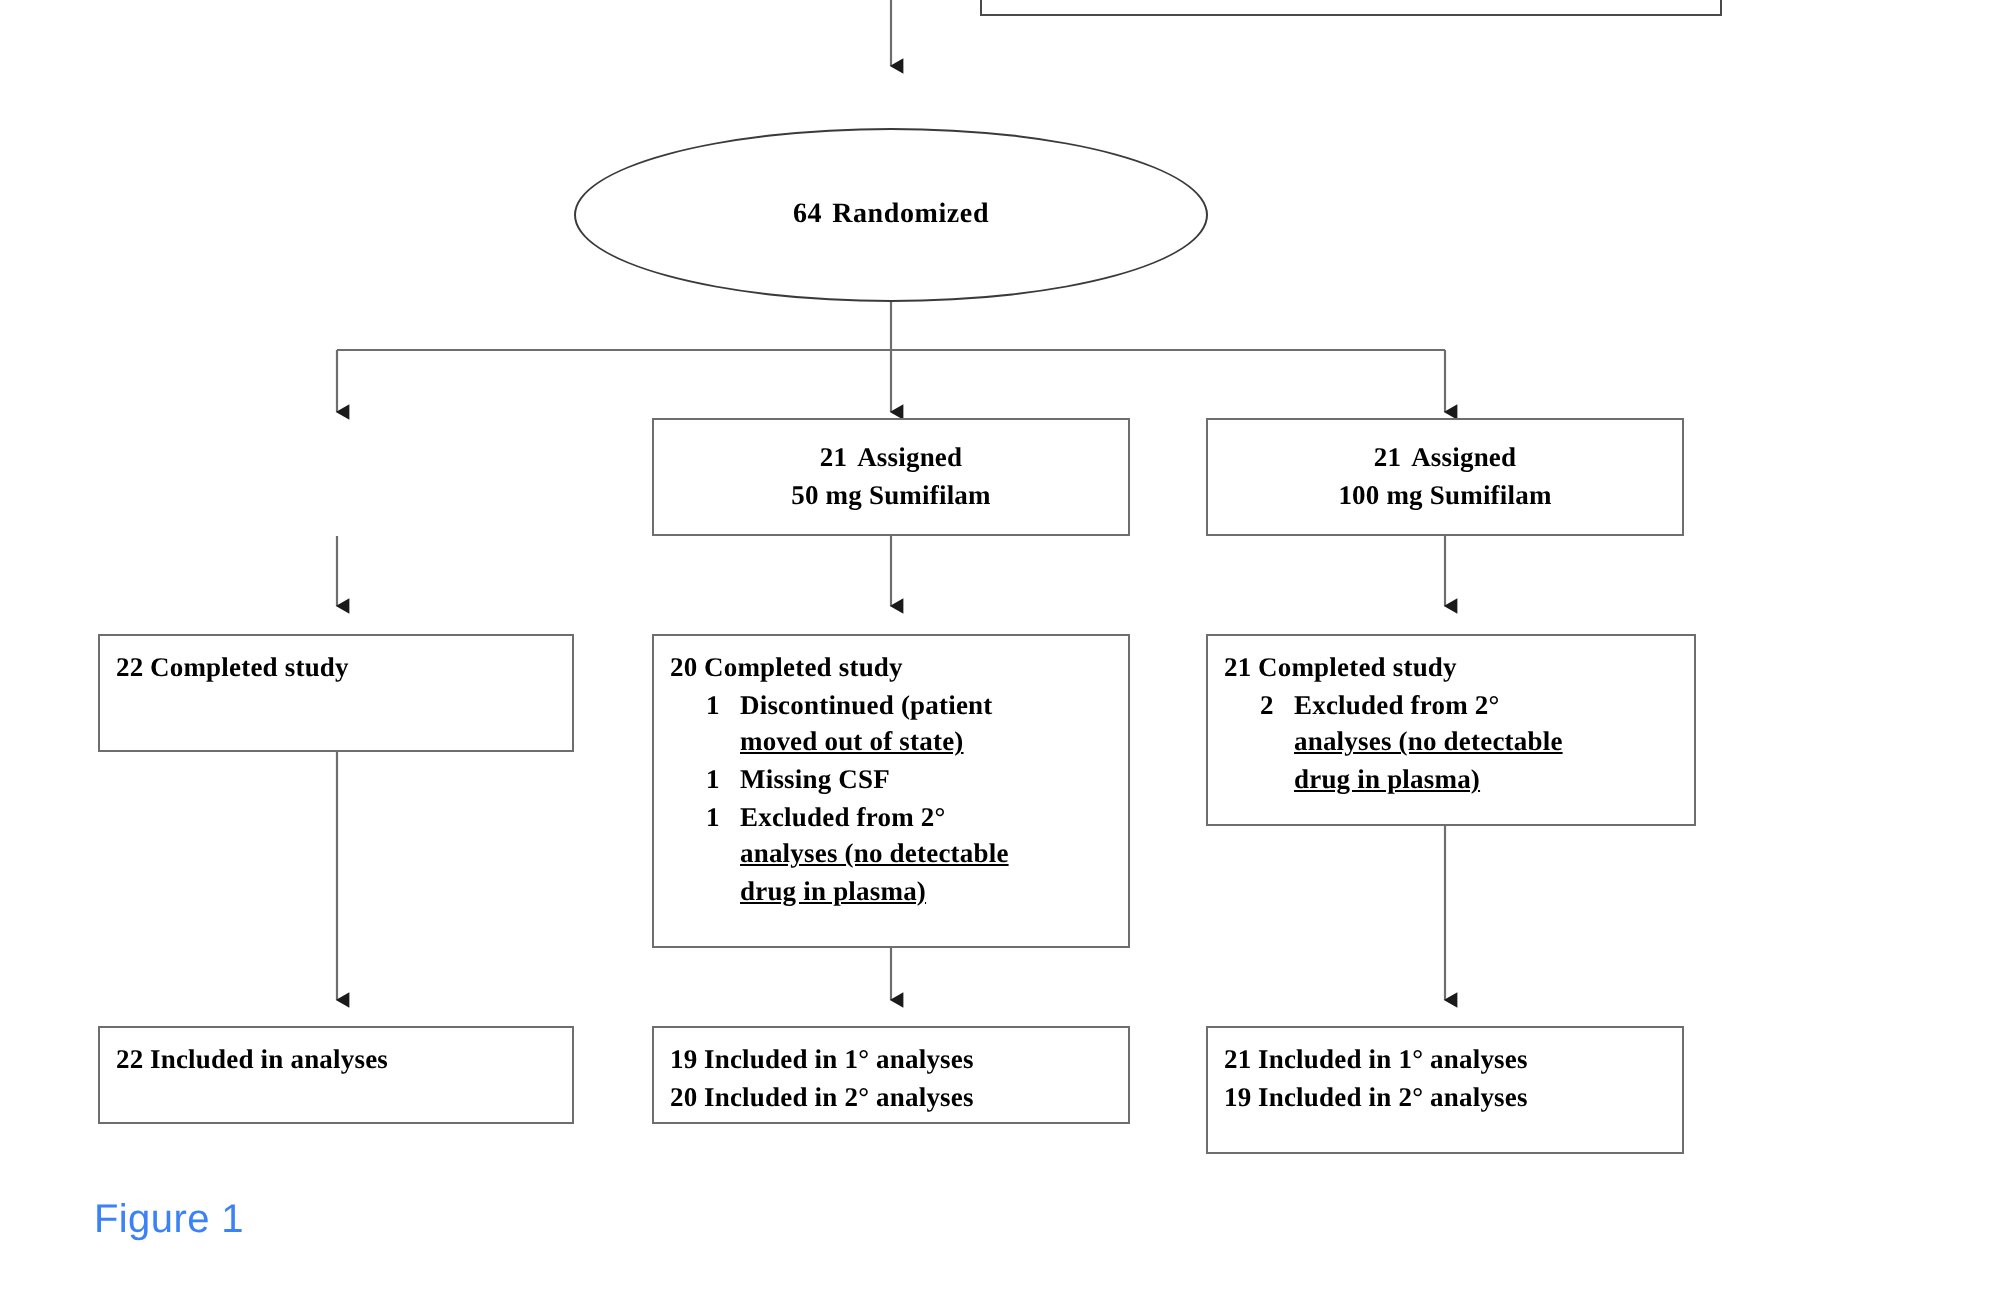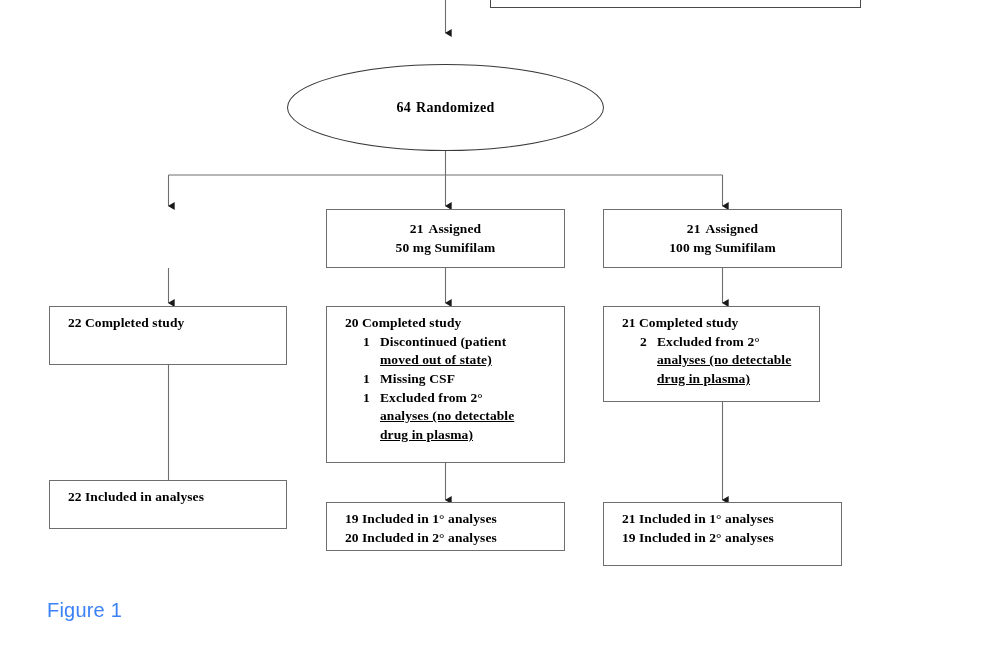--- a/index.html
+++ b/index.html
@@ -39,22 +39,23 @@
     letter-spacing: 0.1px;
   }
   .node.centered {
     display: flex;
     flex-direction: column;
     align-items: center;
     justify-content: center;
     text-align: center;
   }
   .node.topleft {
-    padding: 7px 0 0 18px;
+    padding: 7px 0 0 8px;
     text-align: left;
+    margin-top: 11px;
   }
   .ellipse-node {
     position: absolute;
     box-sizing: border-box;
     border: 1px solid #3a3a3a;
     border-radius: 50%;
     background: #ffffff;
     display: flex;
     align-items: center;
     justify-content: center;
@@ -163,28 +164,28 @@
   <div class="node topleft" id="completed-1" style="left:326px; top:306px; width:239px; height:157px;">
       <div class="line-row"><span class="num">20</span><span>Completed study</span></div>
       <div class="line-row sub"><span class="num">1</span><span>Discontinued  (patient</span></div>
       <div class="line-row sub-cont"><span>moved out of state)</span></div>
       <div class="line-row sub"><span class="num">1</span><span>Missing CSF</span></div>
       <div class="line-row sub"><span class="num">1</span><span>Excluded from  2°</span></div>
       <div class="line-row sub-cont"><span>analyses (no detectable</span></div>
       <div class="line-row sub-cont"><span>drug in plasma)</span></div>
     </div>
 
-  <div class="node topleft" id="completed-2" style="left:603px; top:306px; width:217px; height:96px;">
+  <div class="node topleft" id="completed-2" style="left:603px; top:306px; width:245px; height:96px;">
       <div class="line-row"><span class="num">21</span><span>Completed study</span></div>
       <div class="line-row sub"><span class="num">2</span><span>Excluded from  2°</span></div>
       <div class="line-row sub-cont"><span>analyses (no detectable</span></div>
       <div class="line-row sub-cont"><span>drug in plasma)</span></div>
     </div>
 
-  <div class="node topleft" id="included-0" style="left:49px; top:480px; width:238px; height:49px;">
+  <div class="node topleft" id="included-0" style="left:49px; top:502px; width:238px; height:49px;">
       <div class="line-row"><span class="num">22</span><span>Included in analyses</span></div>
     </div>
 
   <div class="node topleft" id="included-1" style="left:326px; top:502px; width:239px; height:49px;">
       <div class="line-row"><span class="num">19</span><span>Included in 1° analyses</span></div>
       <div class="line-row"><span class="num">20</span><span>Included in 2° analyses</span></div>
     </div>
 
   <div class="node topleft" id="included-2" style="left:603px; top:502px; width:239px; height:64px;">
       <div class="line-row"><span class="num">21</span><span>Included in 1° analyses</span></div>

